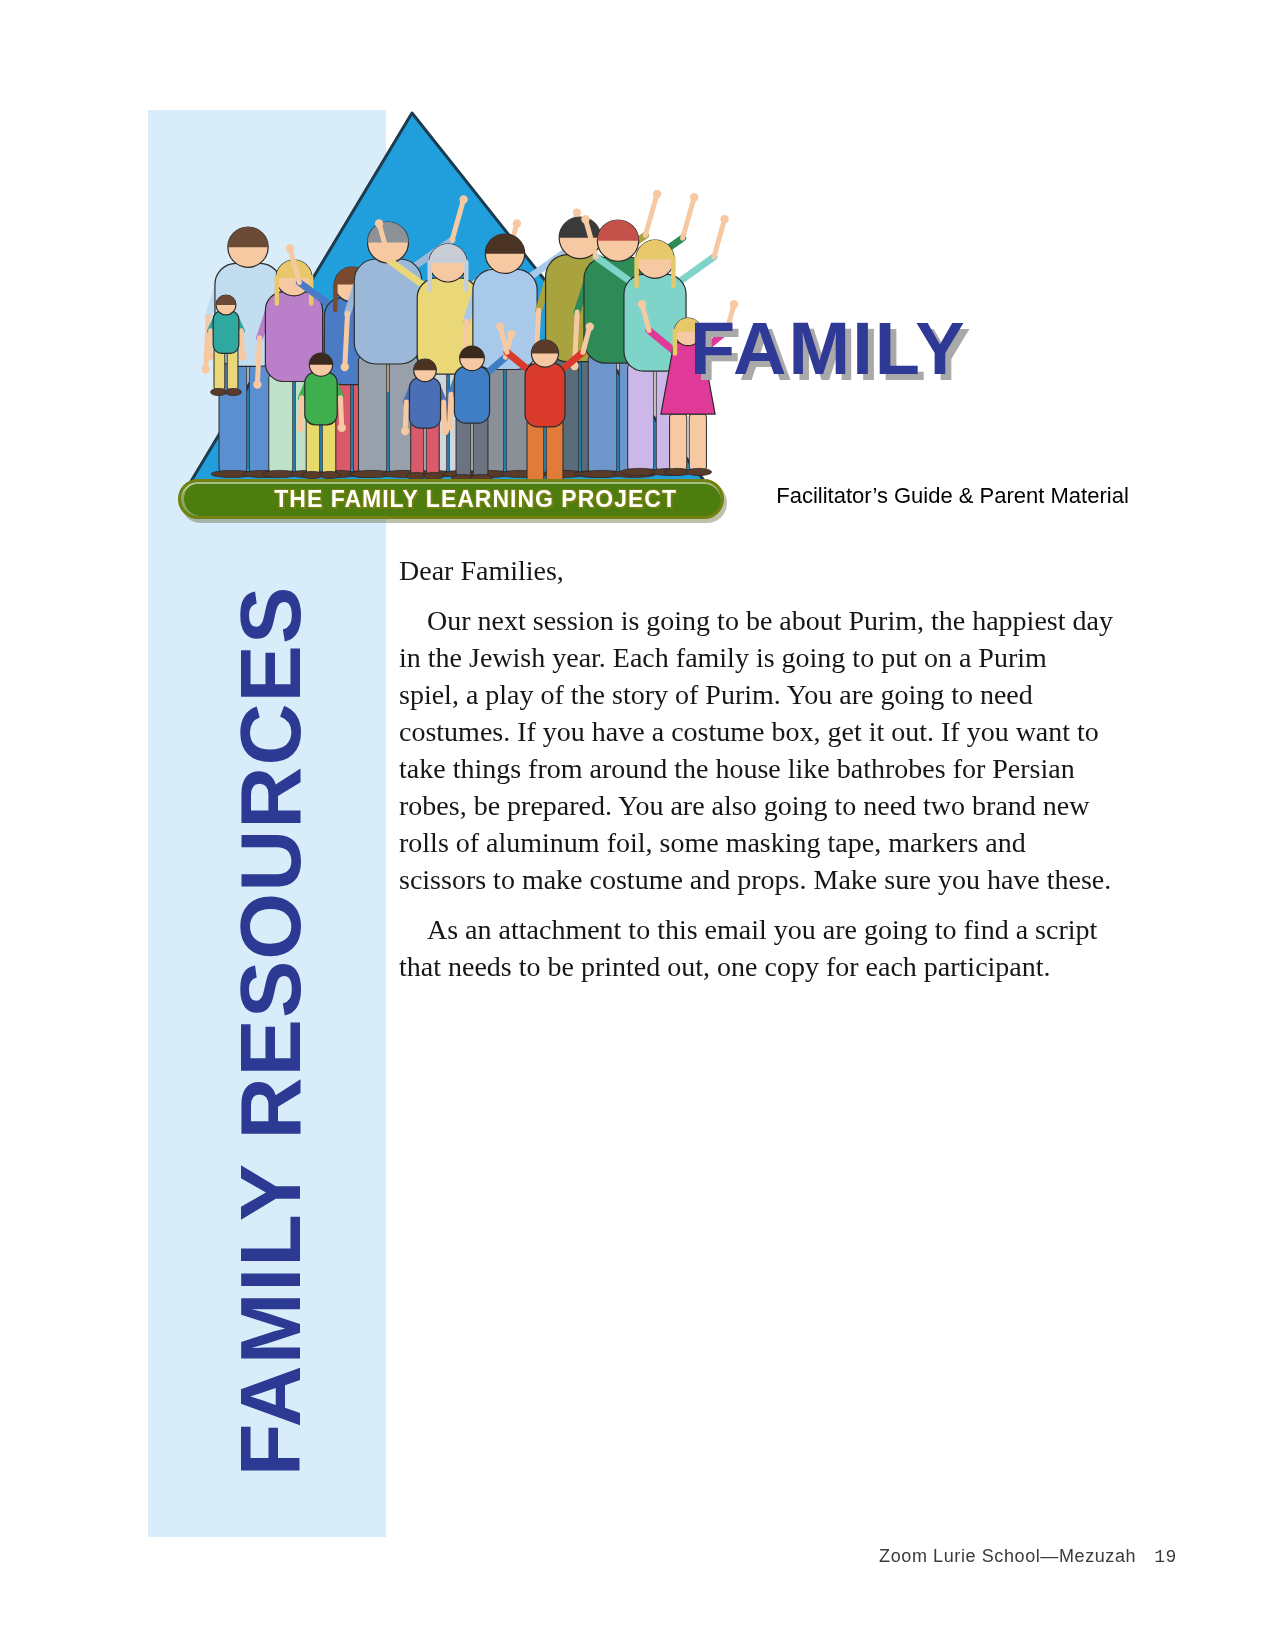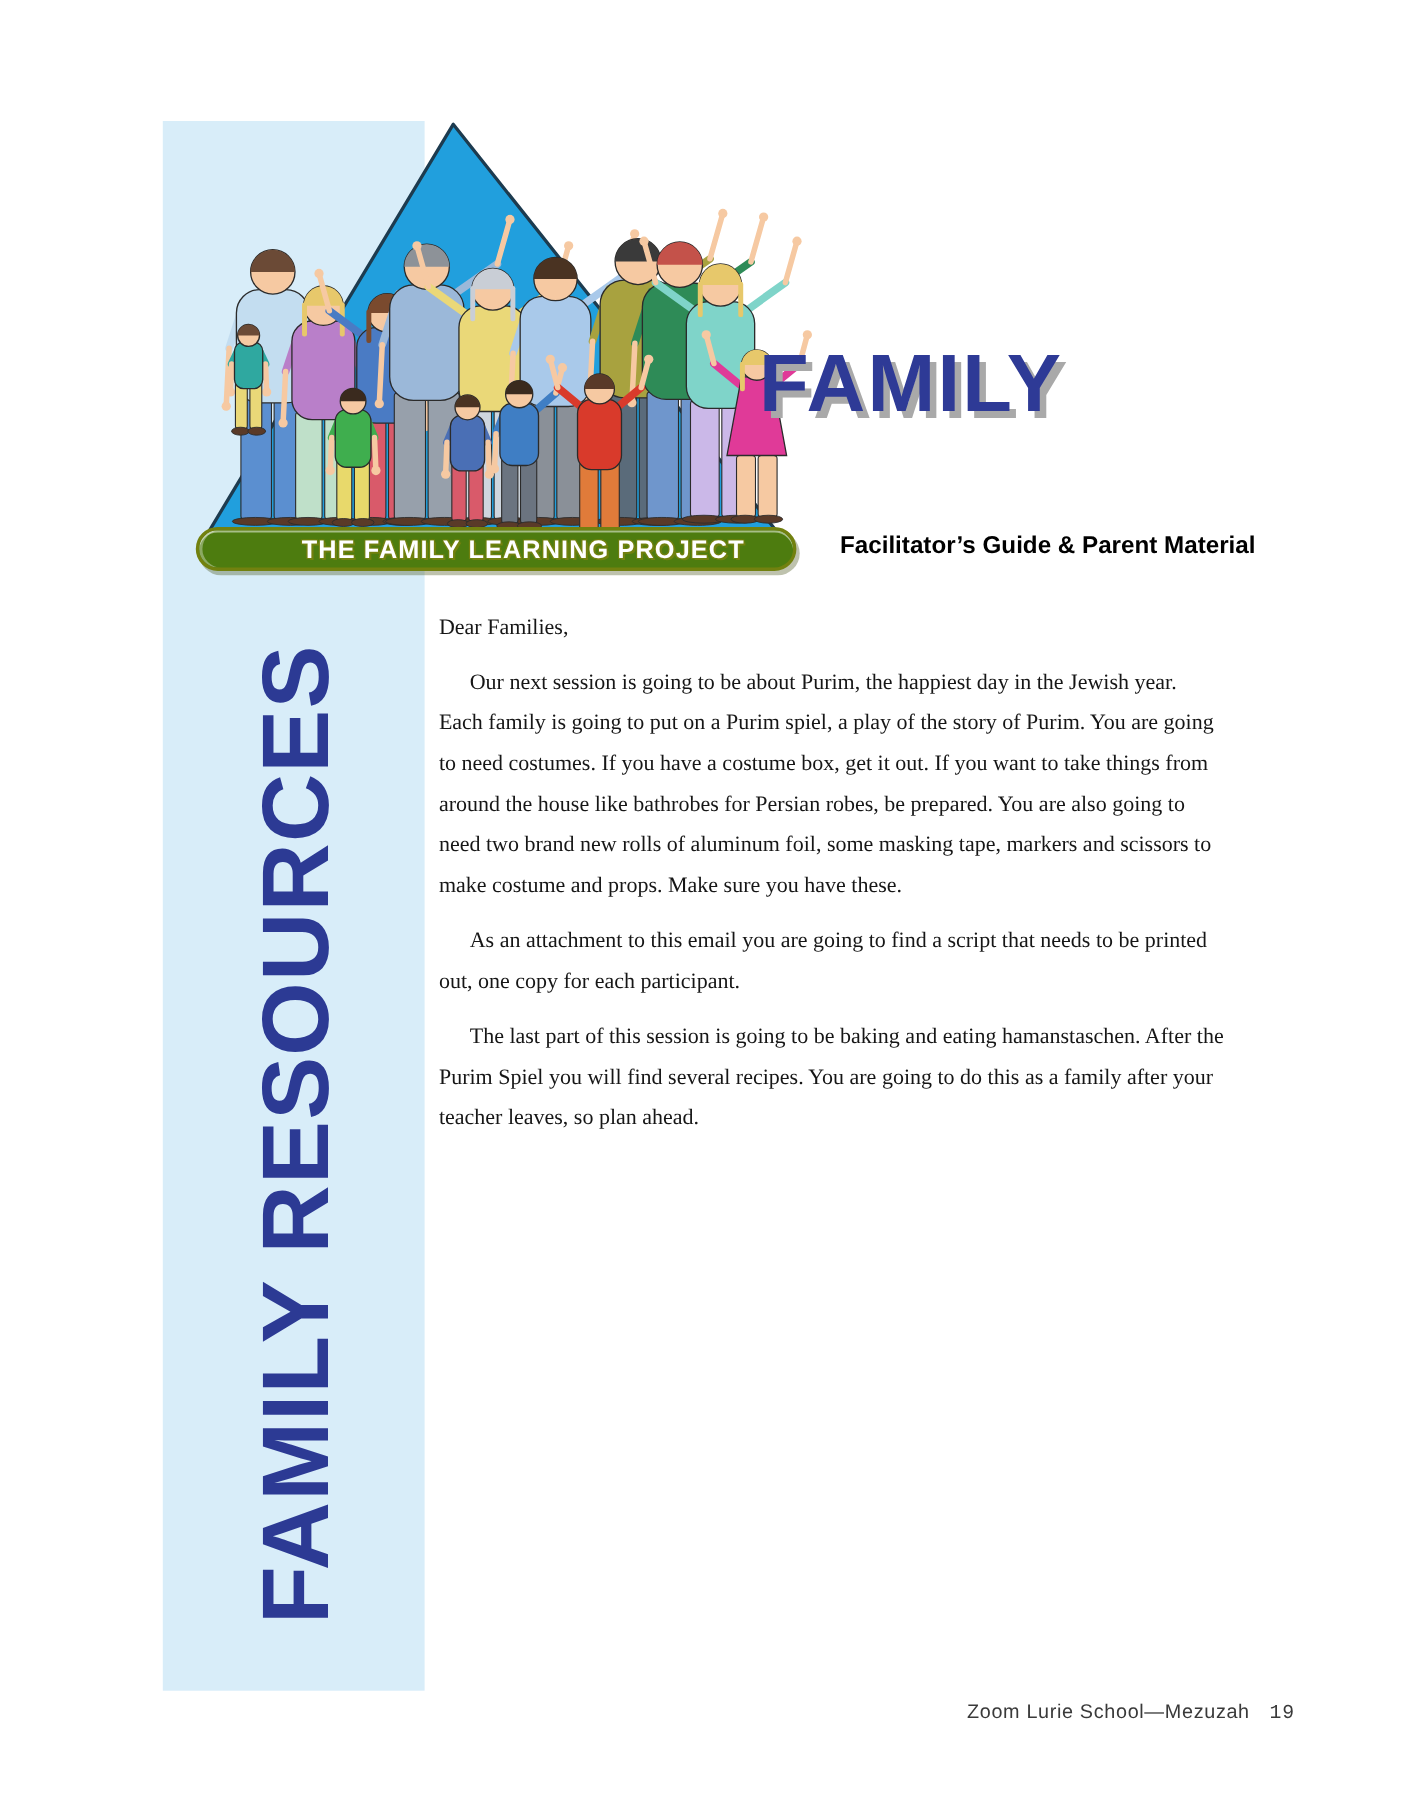--- a/index.html
+++ b/index.html
@@ -37,27 +37,27 @@
   
   .purim{
     position:absolute; left:690px; top:312px;
     font-family:"Liberation Sans", sans-serif; font-weight:bold;
     font-size:74px; letter-spacing:2px; color:#2e3a96; line-height:1;
     text-shadow:6px 6px 0 #a9a9a9;
   }
   
   .subtitle{
     position:absolute; left:730px; top:481px; width:445px; text-align:center;
-    font-family:"Liberation Sans", sans-serif; font-weight:bold;
+    font-family:"Liberation Sans", sans-serif; font-weight:normal;
     font-size:22px; line-height:30px; color:#000000;
   }
   
   .letter{
     position:absolute; left:399px; top:552px; width:714px;
-    font-size:20px; line-height:37px; color:#161616;
+    font-size:28px; line-height:37px; color:#161616;
   }
   .letter p{ margin:13px 0 0 0; text-indent:28px; }
   .letter .salutation{ margin:0; text-indent:0; }
   
   .footer{
     position:absolute; right:98px; top:1546px;
     font-family:"Liberation Sans", sans-serif; font-size:18px;
     color:#3a3a3a; letter-spacing:0.6px; white-space:nowrap;
   }
   .footer .pagenum{ margin-left:18px;font-family:Liberation Mono, monospace; }
@@ -319,20 +319,19 @@
   <div class="purim">FAMILY</div>
 
   <div class="subtitle">
     <div>Facilitator’s Guide &amp; Parent Material</div>
   </div>
 
   <div class="letter">
     <p class="salutation">Dear Families,</p>
     <p>Our next session is going to be about Purim, the happiest day in the Jewish year. Each family is going to put on a Purim spiel, a play of the story of Purim. You are going to need costumes. If you have a costume box, get it out. If you want to take things from around the house like bathrobes for Persian robes, be prepared. You are also going to need two brand new rolls of aluminum foil, some masking tape, markers and scissors to make costume and props. Make sure you have these.</p>
     <p>As an attachment to this email you are going to find a script that needs to be printed out, one copy for each participant.</p>
-    <p>The last part of this session is going to be baking and eating hamanstaschen. After the Purim Spiel you will find several recipes. You are going to do this as a family after your teacher leaves, so plan ahead.</p>
   </div>
 
   <div class="footer">
     <span>Zoom Lurie School—Mezuzah</span><span class="pagenum">19</span>
   </div>
 
 </div>
 
 </body></html>

